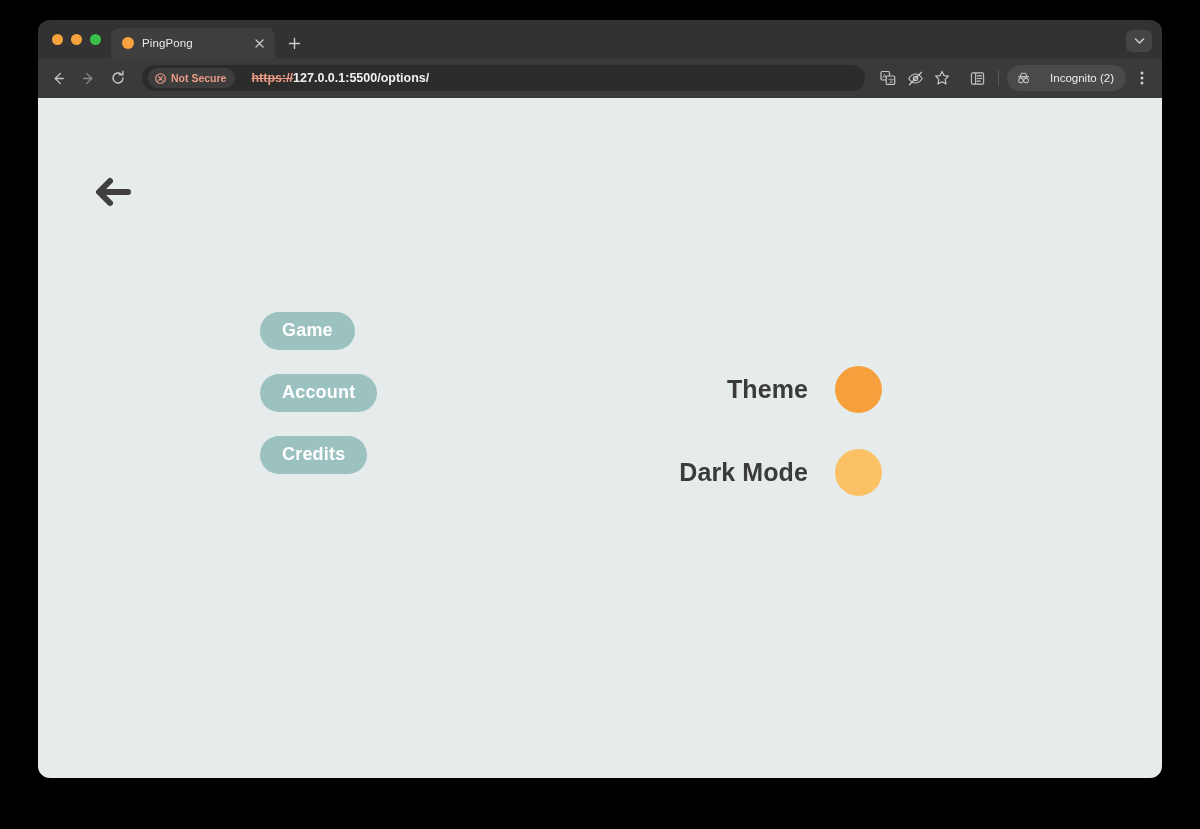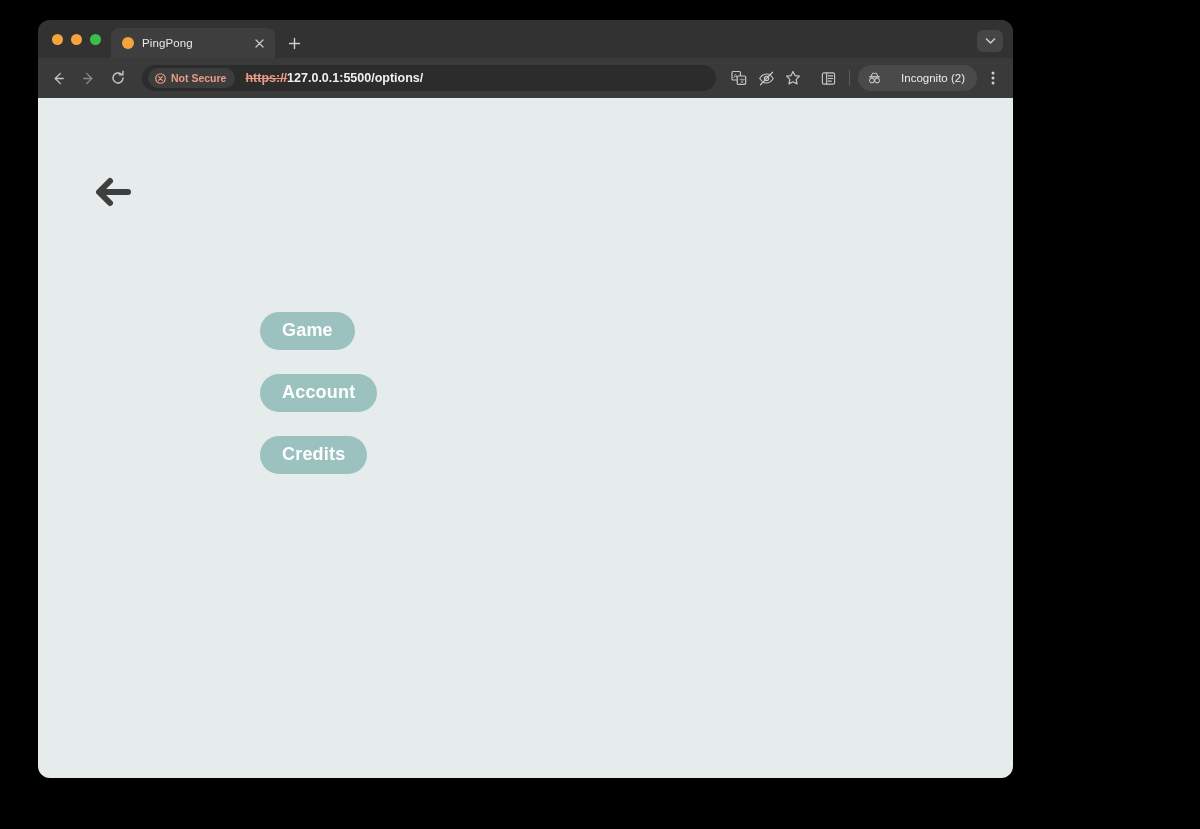--- a/index.html
+++ b/index.html
@@ -10,21 +10,21 @@
     background: #000000;
     font-family: "Liberation Sans", sans-serif;
     overflow: hidden;
   }
 
   
   #browser-window {
     position: absolute;
     left: 38px;
     top: 20px;
-    width: 975px;
+    width: 1124px;
     height: 758px;
     border-radius: 12px;
     overflow: hidden;
     background: #323232;
     display: flex;
     flex-direction: column;
   }
 
   
   #tab-strip {
@@ -146,21 +146,21 @@
     width: 11px; height: 11px;
     flex: 0 0 auto;
   }
   .not-secure-text {
     color: #E99B86;
     font-size: 10.5px;
     font-weight: bold;
     white-space: nowrap;
   }
   .omnibox-url {
-    margin-left: 10px;
+    margin-left: 16px;
     font-size: 12.5px;
     font-weight: bold;
     color: #EDEDED;
     white-space: nowrap;
     overflow: hidden;
     text-overflow: ellipsis;
   }
   .url-scheme {
     color: #E99B86;
     text-decoration: line-through;
@@ -420,14 +420,26 @@
         <path d="M18 6 L7 17 L18 28" stroke="#3F3F3F" stroke-width="6" stroke-linecap="round" stroke-linejoin="round" fill="none"></path>
       </svg>
     </div>
 
     <div id="menu-column">
       <button class="menu-pill menu-pill-0">Game</button>
       <button class="menu-pill menu-pill-1">Account</button>
       <button class="menu-pill menu-pill-2">Credits</button>
     </div>
 
+    <div id="settings-column">
+
+      <div class="setting-row">
+        <span class="setting-label">Theme</span>
+        <div class="setting-swatch" style="background:#F5A03C;"></div>
+      </div>
+
+      <div class="setting-row">
+        <span class="setting-label">Dark Mode</span>
+        <div class="setting-swatch" style="background:#FBC164;"></div>
+      </div>
+    </div>
   </div>
 </div>
 
 </body></html>

